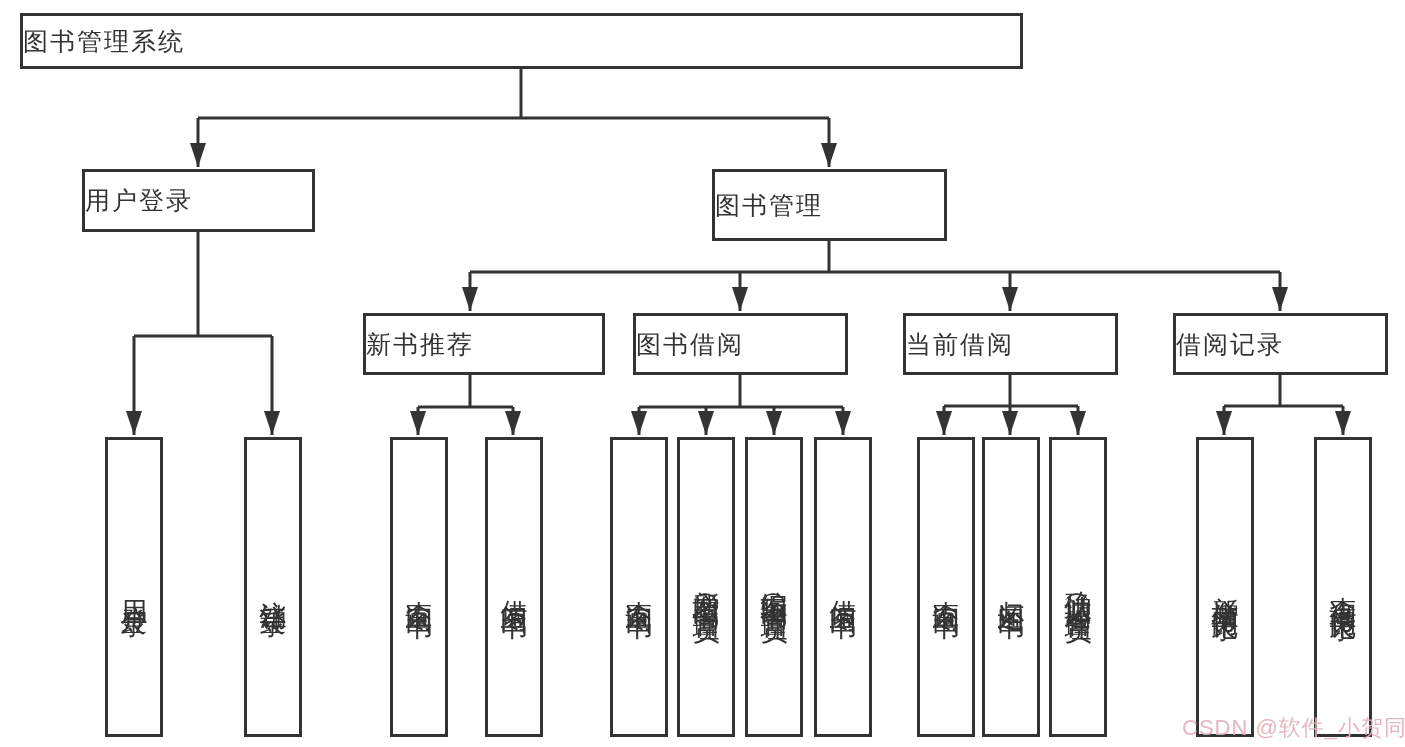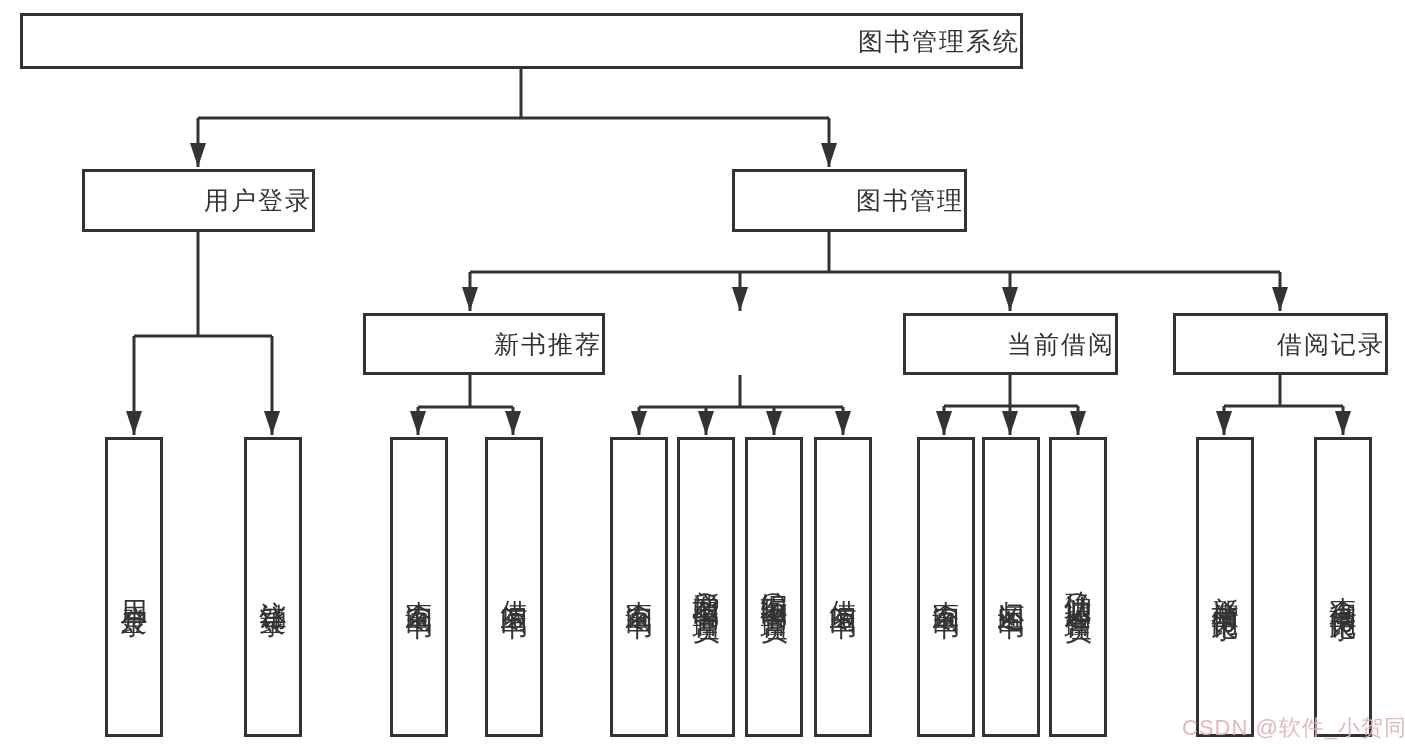--- a/index.html
+++ b/index.html
@@ -16,21 +16,21 @@
     left: 0; top: 0;
     width: 1405px; height: 747px;
   }
   .box {
     position: absolute;
     box-sizing: border-box;
     background: #ffffff;
     border: 3px solid #333333;
     display: flex;
     align-items: center;
-    justify-content: flex-end;
+    justify-content: flex-start;
     color: #333333;
     font-family: Liberation Serif, serif;
   }
   .h-label {
     font-size: 25px;
     letter-spacing: 2px;
     white-space: nowrap;
     color: #333333;
   }
   .leaf {
@@ -112,26 +112,29 @@
     </g>
   </svg>
 
   <div class="box" style="left:20px; top:13px; width:1003px; height:56px">
     <span class="h-label">图书管理系统</span>
   </div>
 
   <div class="box" style="left:82px; top:169px; width:233px; height:63px">
     <span class="h-label">用户登录</span>
   </div>
-  <div class="box" style="left:732px; top:169px; width:235px; height:63px">
+  <div class="box" style="left:712px; top:169px; width:235px; height:72px">
     <span class="h-label">图书管理</span>
   </div>
 
   <div class="box" style="left:363px; top:313px; width:242px; height:62px">
     <span class="h-label">新书推荐</span>
+  </div>
+  <div class="box" style="left:633px; top:313px; width:215px; height:62px">
+    <span class="h-label">图书借阅</span>
   </div>
   <div class="box" style="left:903px; top:313px; width:215px; height:62px">
     <span class="h-label">当前借阅</span>
   </div>
   <div class="box" style="left:1173px; top:313px; width:215px; height:62px">
     <span class="h-label">借阅记录</span>
   </div>
 
   <div class="box leaf" style="left:105px">
     <span class="v-label">用户登录</span>

